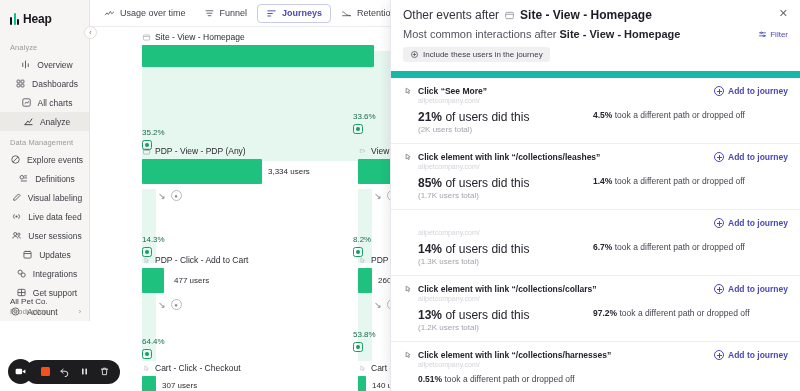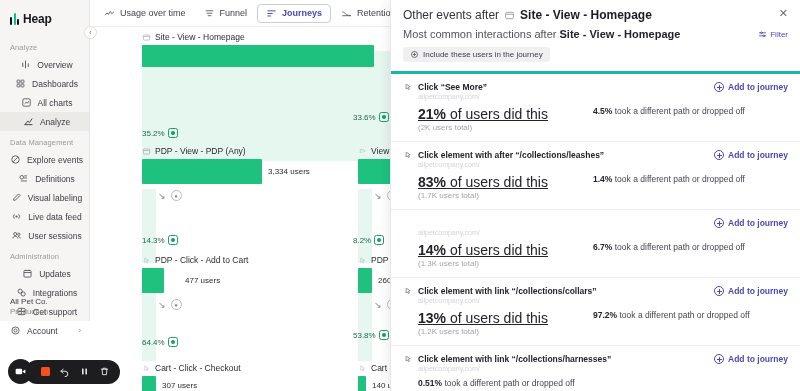--- a/index.html
+++ b/index.html
@@ -75,21 +75,21 @@
   }
   .col { position:absolute; top:0; }
   .node-label {
     display:flex; align-items:center; gap:4px;
     font-size:8.5px; color:#2b2b33; white-space:nowrap;
     margin-bottom:3px;
   }
   .node-label .ico { width:9px; height:9px; flex:0 0 9px; opacity:.5; }
   .bar { background:#1ec27e; border-radius:1px; }
   .users { font-size:8px; color:#2b2b33; }
-  .pct { font-size:8px; color:#1c6b4b; display:flex; align-items:flex-end; gap:3px; white-space:nowrap; }
+  .pct { font-size:8px; color:#1c6b4b; display:flex; align-items:flex-start; gap:3px; white-space:nowrap;flex-direction:column; }
   .pct .badge {
     width:10px; height:10px; border:1.2px solid #1c9a68; border-radius:2.5px;
     display:inline-block; position:relative;
   }
   .pct .badge:after{
     content:""; position:absolute; left:2px; top:2px; width:4px; height:4px;
     background:#1c9a68; border-radius:50%;
   }
   .flow { position:absolute; background:#e6f7ef; }
   .arrow-row { display:flex; align-items:center; gap:5px; color:#8b8b93; font-size:9px; }
@@ -121,41 +121,41 @@
   .p-filter .ico { width:9px; height:9px; }
   .chip {
     margin-top:7px; display:inline-flex; align-items:center; gap:4px;
     background:#f0eff2; border-radius:3px; padding:3px 7px;
     font-size:8px; color:#3d3d48; cursor:pointer;
   }
   .chip .ico { width:9px; height:9px; }
 
   .p-list { margin-top:6px; }
   .p-item { padding:8px 12px 9px 12px; border-top:1px solid #eeeef2; }
-  .p-item:first-child { border-top:3px solid #14b8a6;margin-top:9px; }
+  .p-item:first-child { border-top:7px solid #14b8a6;margin-top:9px; }
   .i-top { display:flex; align-items:flex-start; }
   .i-name { display:flex; align-items:center; gap:5px; font-size:8.5px; font-weight:700; color:#23232d; }
   .i-name .ico { width:10px; height:10px; flex:0 0 10px; opacity:.75; }
   .i-add {
     margin-left:auto; display:flex; align-items:center; gap:4px;
     font-size:8.5px; color:#4a49b5; font-weight:600; white-space:nowrap; cursor:pointer;justify-content:center;
   }
   .i-add .plusc {
     width:10px; height:10px; border:1.3px solid #4a49b5; border-radius:50%;
     position:relative; flex:0 0 10px;
   }
   .i-add .plusc:before,.i-add .plusc:after{
     content:""; position:absolute; background:#4a49b5;
   }
   .i-add .plusc:before{ left:2px; top:4.1px; width:5.4px; height:1.3px;}
   .i-add .plusc:after{ top:2px; left:4.1px; height:5.4px; width:1.3px;}
   .i-url { font-size:7px; color:#d3d3da; margin:1px 0 0 15px; }
   .i-stats { display:flex; margin-top:6px; margin-left:15px; }
   .i-left { width:175px; }
-  .i-pct { font-size:14px; color:#23232d;text-decoration:underline; }
+  .i-pct { font-size:12px; color:#23232d; }
   .i-pct b { font-weight:700; }
   .i-total { font-size:8px; color:#a3a3ad; margin-top:1px; }
   .i-right { font-size:8.5px; color:#44444f; }
   .i-right b { color:#23232d; font-weight:700; }
 
   
   #recorder {
     position:absolute; left:8px; bottom:7px; display:flex; align-items:center; z-index:9;
   }
   .rec-cam {
@@ -247,21 +247,20 @@
   <div class="nav-item">
     <svg class="ico" viewBox="0 0 16 16" fill="none" stroke="#3c3c44" stroke-width="1.3">
         <circle cx="6.2" cy="5.8" r="2.2"></circle>
         <path d="M2.6 12.4c0-2 1.6-3.2 3.6-3.2s3.6 1.2 3.6 3.2"></path>
         <circle cx="11.4" cy="6.2" r="1.7"></circle>
         <path d="M10.2 9.6c1.9-.3 3.2.9 3.2 2.8"></path>
       </svg>
     <span class="lbl">User sessions</span>
   </div>
 
-  <div class="sec-label">Administration</div>
 
   <div class="nav-item">
     <svg class="ico" viewBox="0 0 16 16" fill="none" stroke="#3c3c44" stroke-width="1.3">
         <rect x="2.8" y="3.6" width="10.4" height="9.6" rx="1.4"></rect>
         <path d="M2.8 6.6h10.4M5.6 2.4v2M10.4 2.4v2"></path>
       </svg>
     <span class="lbl">Updates</span>
   </div>
   <div class="nav-item">
     <svg class="ico" viewBox="0 0 16 16" fill="none" stroke="#3c3c44" stroke-width="1.3">
@@ -381,21 +380,21 @@
       <span class="badge"></span>
     </div>
 
     <div style="position:absolute;top:228px;left:0;width:212px;">
       <div class="node-label">
         <svg class="ico" viewBox="0 0 16 16" fill="none" stroke="#9a9aa4" stroke-width="1.4">
             <path d="M5 3.4l6.4 4.2-2.8.8 1.6 3-1.6.9-1.6-3-2 2z"></path>
           </svg>
         <span>PDP - Click - Add to Cart</span>
       </div>
-      <div style="display:flex;align-items:center;gap:21px;">
+      <div style="display:flex;align-items:center;gap:10px;">
         <div class="bar" style="height:25px;width:22px;"></div>
         <span class="users">477 users</span>
       </div>
       <div class="arrow-row" style="margin-top:6px;margin-left:16px;">
         <span>↘</span>
         <span class="circ">●</span>
       </div>
     </div>
 
     <div class="pct" style="position:absolute;top:310px;left:0;">
@@ -543,32 +542,32 @@
         </div>
       </div>
     </div>
 
     <div class="p-item">
       <div class="i-top">
         <div class="i-name">
           <svg class="ico" viewBox="0 0 16 16" fill="none" stroke="#5d5d68" stroke-width="1.4">
               <path d="M5 3.4l6.4 4.2-2.8.8 1.6 3-1.6.9-1.6-3-2 2z"></path>
             </svg>
-          <span>Click element with after “/collections/leashes”</span>
+          <span>Click element with link “/collections/leashes”</span>
         </div>
         <div class="i-add">
           <span class="plusc"></span>
           <span>Add to journey</span>
         </div>
       </div>
       <div class="i-url">allpetcompany.com/</div>
       <div class="i-stats">
         <div class="i-left">
           <div class="i-pct">
-            <b>83%</b>
+            <b>85%</b>
             <span>of users did this</span>
           </div>
           <div class="i-total">(1.7K users total)</div>
         </div>
         <div class="i-right">
           <b>1.4%</b>
           <span>took a different path or dropped off</span>
         </div>
       </div>
     </div>

